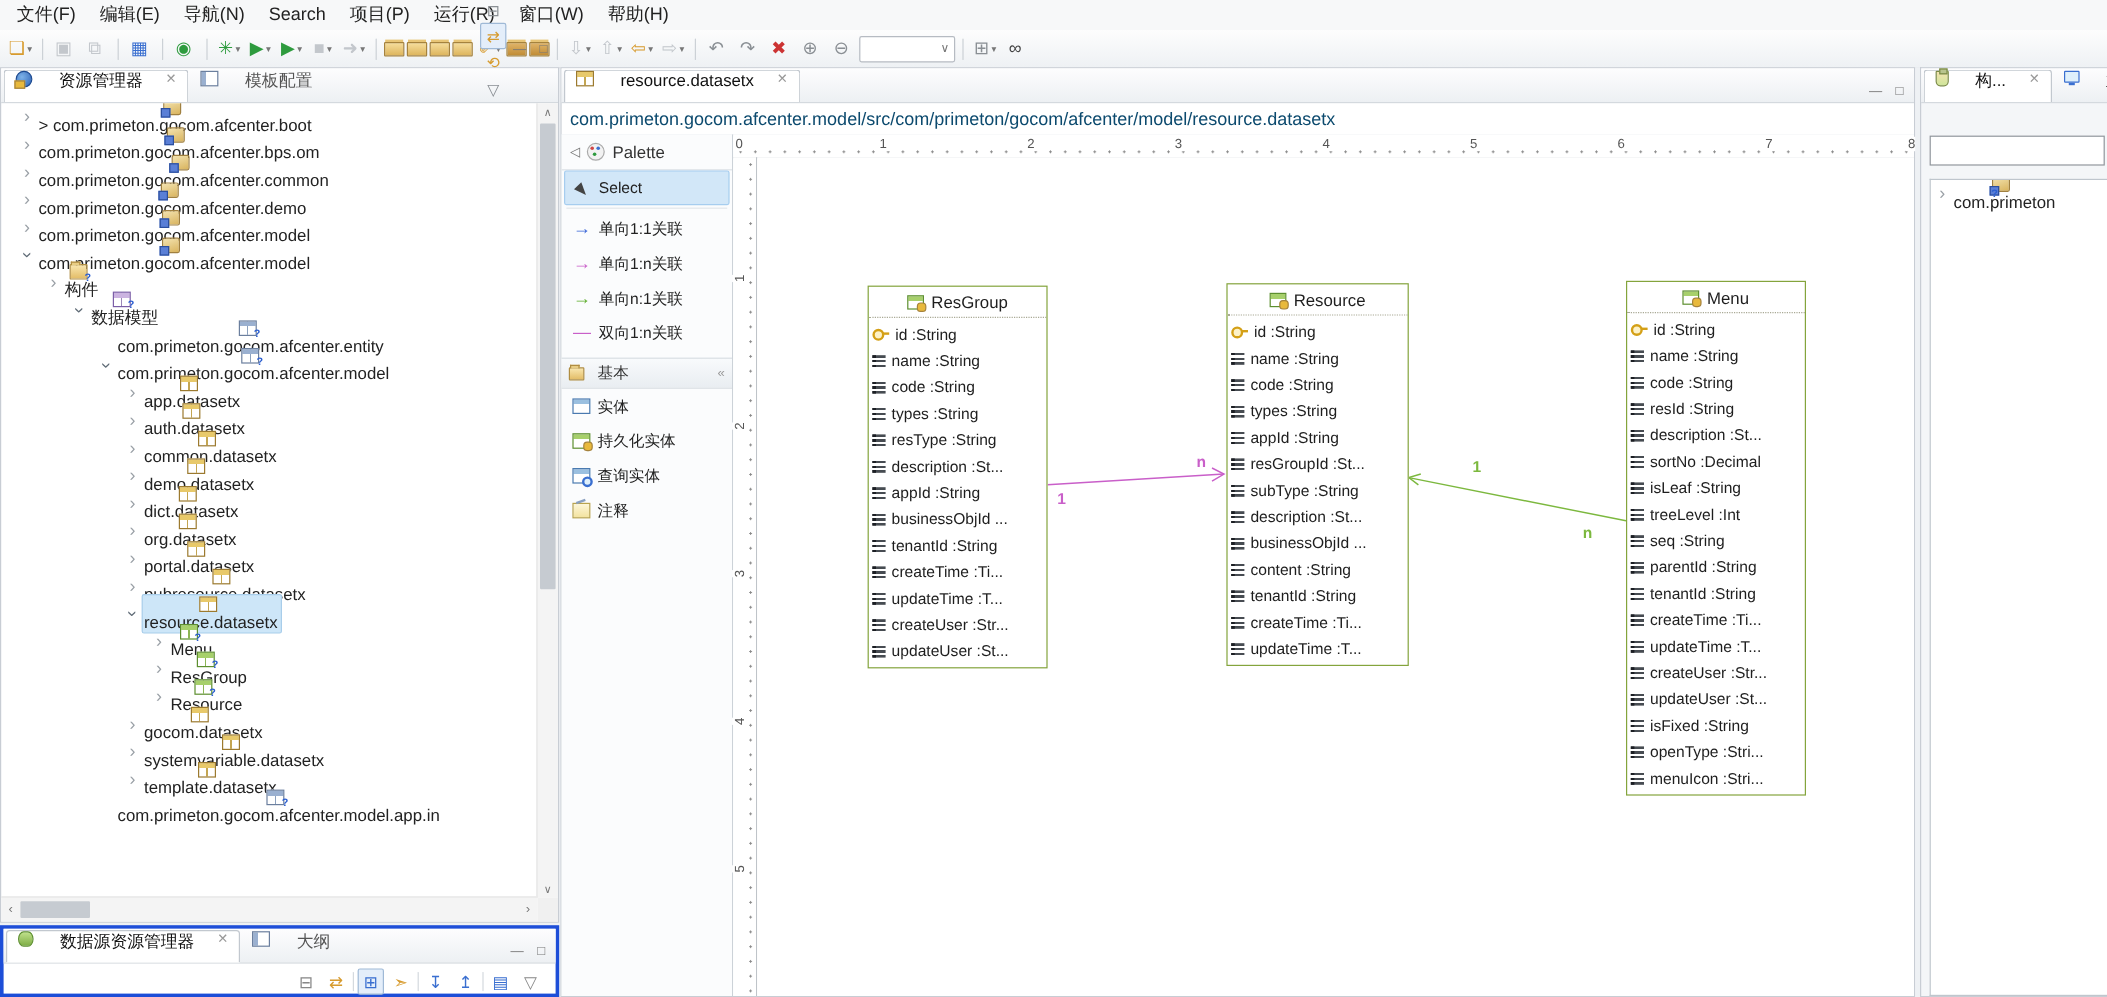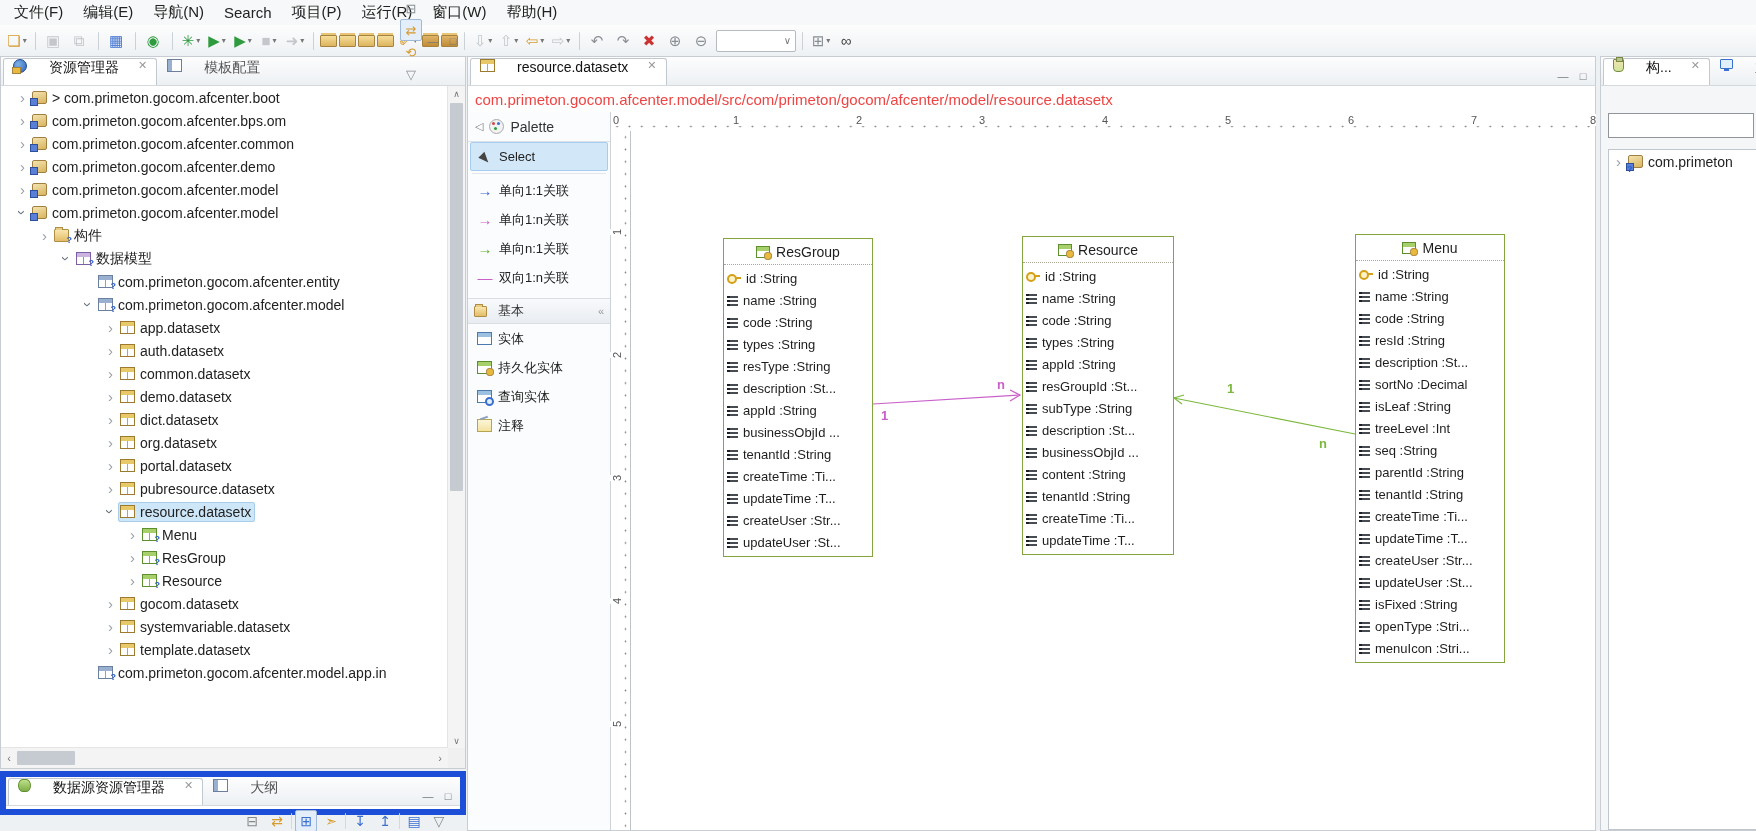--- a/index.html
+++ b/index.html
@@ -31,21 +31,21 @@
   .vact.pressed{border-color:#9fb9d6;background:#e4eefa;}
   .winbtn{color:#777;font-size:11px;min-width:18px;height:18px;display:flex;align-items:center;justify-content:center;}
 
   
   .explorer{position:absolute;left:0;top:56px;width:466px;height:713px;background:#fff;border:1px solid #c8cdd4;box-sizing:border-box;}
   .tree{position:absolute;top:29px;left:0;right:17px;bottom:20px;overflow:hidden;font-size:14px;}
   .trow{height:23px;display:flex;align-items:center;white-space:nowrap;}
   .trow .arrow{width:15px;flex:none;color:#9aa0a6;font-size:15px;display:flex;justify-content:center;line-height:1;}
   .trow.e .arrow{transform:rotate(90deg);color:#5f6b76;}
   .trow.n .arrow{visibility:hidden;}
-  .trow-content{display:flex;align-items:center;padding:1px 3px 1px 1px;border:1px solid transparent;border-radius:2px;}
+  .trow-content{display:flex;align-items:center;padding:1px 3px 1px 1px;border:1px solid transparent;border-radius:2px;flex-direction:column;}
   .trow.sel .trow-content{background:#cde6f8;border-color:#a8cdea;}
   .lv0{padding-left:14px}.lv1{padding-left:36px}.lv2{padding-left:58px}.lv3{padding-left:80px}.lv4{padding-left:102px}.lv5{padding-left:124px}
 
   
   .ti{width:15px;height:13px;display:inline-block;position:relative;flex:none;margin-right:5px;box-sizing:border-box;}
   .ti-project{background:linear-gradient(160deg,#f3e3b0,#d9b45e);border:1px solid #a08040;border-radius:2px;}
   .ti-project::after{content:"";position:absolute;left:-3px;bottom:-3px;width:6px;height:6px;background:#5a7fd6;border:1px solid #2c4f9e;}
   .ti-folder{background:linear-gradient(#f9e6ae,#e3bd68);border:1px solid #b08d42;border-radius:1px;}
   .ti-folder::before{content:"";position:absolute;left:0;top:-3px;width:6px;height:2px;background:#e8cd84;border:1px solid #b08d42;border-bottom:none;}
   .ti-dm{background:#fff;border:1px solid #7b5ea7;background-image:linear-gradient(#cbb3e0 0 4px,transparent 4px),linear-gradient(90deg,transparent 6px,#9b86b8 6px 7px,transparent 7px);}
@@ -67,30 +67,30 @@
   .vscroll .sarr{height:15px;display:flex;align-items:center;justify-content:center;}
   .vscroll .thumb{position:absolute;left:2px;right:2px;top:17px;height:388px;background:#c6cbd1;border-radius:1px;}
   .vscroll .sarr.down{position:absolute;bottom:0;left:0;right:0;}
   .hscroll{position:absolute;left:0;right:17px;bottom:0;height:20px;background:#f4f4f4;border-top:1px solid #e4e4e4;font-size:11px;color:#777;display:flex;align-items:center;}
   .hscroll .sarr{width:16px;display:flex;justify-content:center;}
   .hscroll .thumb{width:58px;height:14px;background:#c6cbd1;border-radius:1px;}
   .hscroll .track{flex:1;}
   .scorner{position:absolute;right:0;bottom:0;width:17px;height:20px;background:#f0f0f0;}
 
   
-  .bottom-panel{position:absolute;left:0;top:771px;width:466px;height:44px;background:#fff;border:6px solid #1d4ed8;box-sizing:border-box;}
+  .bottom-panel{position:absolute;left:0;top:771px;width:466px;height:60px;background:#fff;border:3px solid #1d4ed8;box-sizing:border-box;}
   .bp-toolbar{height:30px;display:flex;align-items:center;justify-content:flex-end;gap:3px;padding-right:10px;font-size:14px;}
   .bp-toolbar .vact{color:#3a6fd0;}
   .bp-toolbar .vact.gold{color:#d79b2e;}
   .bp-toolbar .vact.dim{color:#888;}
   .bp-toolbar .vact.sepline{min-width:1px;width:1px;height:16px;background:#d4d9de;border:none;}
 
   
   .editor{position:absolute;left:467px;top:56px;width:1129px;height:775px;background:#fff;border:1px solid #c8cdd4;box-sizing:border-box;}
-  .breadcrumb{height:26px;border-bottom:1px solid #e2e5e8;display:flex;align-items:center;padding-left:7px;font-size:15px;color:#ef4444;white-space:nowrap;}
+  .breadcrumb{height:26px;border-bottom:1px solid #e2e5e8;display:flex;align-items:center;padding-left:7px;font-size:15px;color:#0c4a6e;white-space:nowrap;}
   .edbody{position:absolute;top:55px;left:0;right:0;bottom:0;}
 
   
   .palette{position:absolute;left:0;top:0;width:143px;bottom:0;background:#fbfcfd;border-right:1px solid #ccd2d8;box-sizing:border-box;font-size:13px;}
   .pal-head{height:29px;display:flex;align-items:center;gap:6px;padding:0 7px;border-bottom:1px solid #dde2e7;color:#333;font-size:14px;}
   .pal-head .pcollapse{color:#777;font-size:11px;}
   .pal-palette-ico{width:13px;height:13px;border-radius:50%;background:#f2f2f2;border:1px solid #aaa;position:relative;}
   .pal-palette-ico::after{content:"";position:absolute;left:2px;top:2px;width:3px;height:3px;border-radius:50%;background:#d04545;box-shadow:5px 0 0 #3a6fd0,2px 5px 0 #2e9b3e;}
   .pal-item{height:27px;display:flex;align-items:center;gap:6px;padding:0 6px;margin:0 2px;border:1px solid transparent;border-radius:2px;white-space:nowrap;color:#222;}
   .pal-item.sel{background:#d2e7f8;border-color:#a6cdef;}

